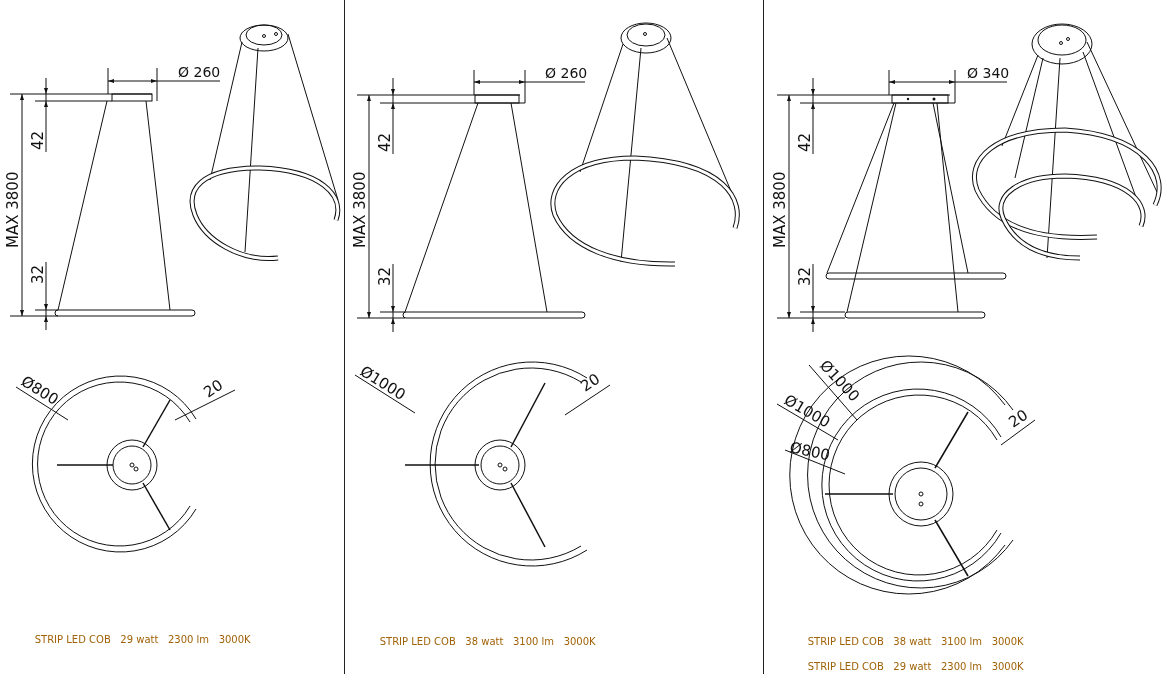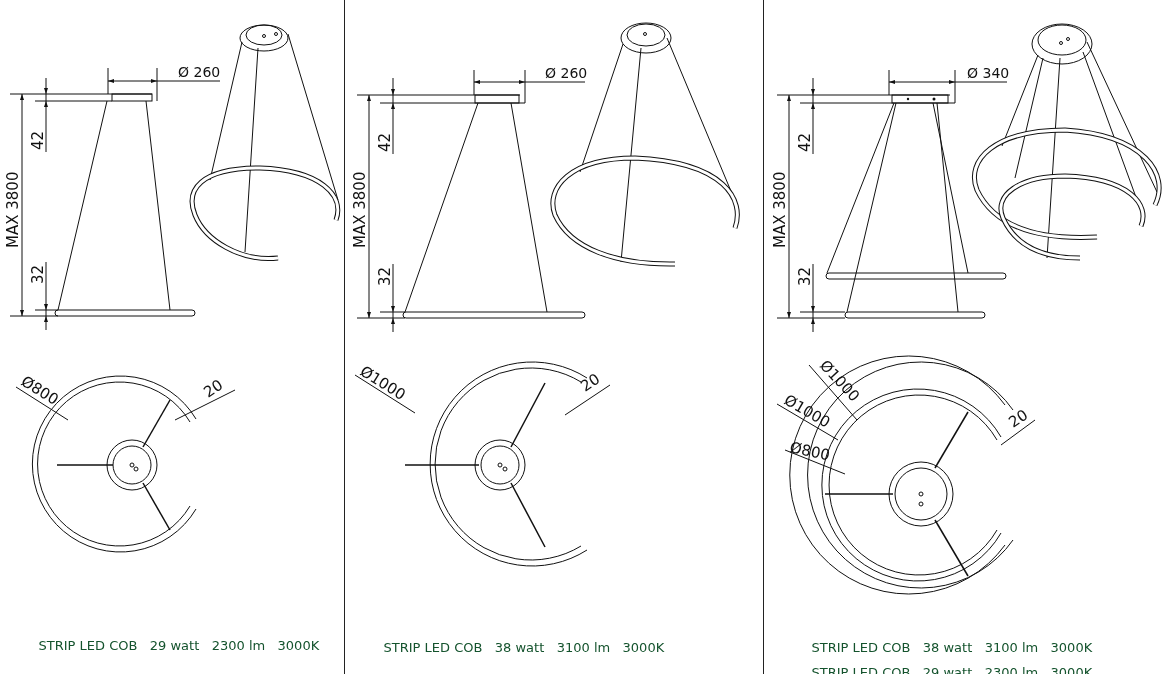--- a/index.html
+++ b/index.html
@@ -1,21 +1,21 @@
 <!DOCTYPE html>
 <html><head>
 <meta charset="utf-8">
 <style>
   html, body { margin:0; padding:0; background:#ffffff; }
   body { width:1169px; height:674px; position:relative; overflow:hidden; font-family:"DejaVu Sans", sans-serif; color:#111; }
   .panel { position:absolute; top:0; height:674px; }
   .divider { position:absolute; top:0; width:1px; height:674px; background:#222; }
   svg { position:absolute; left:0; top:0; overflow:visible; }
   svg text { font-family:"DejaVu Sans", sans-serif; fill:#111; }
-  .spec { position:absolute; font-size:13px; white-space:pre; color:#14532d; }
+  .spec { position:absolute; font-size:10px; white-space:pre; color:#a16207; }
   .spec span { display:inline-block; }
 </style>
 </head>
 <body>
 
 <div class="panel" style="left:0;width:344px;">
   <svg width="344" height="674" viewBox="0 0 344 674">
     <g stroke="#111" stroke-width="1" fill="none">
 
       <line x1="10" y1="94" x2="152" y2="94"></line>

